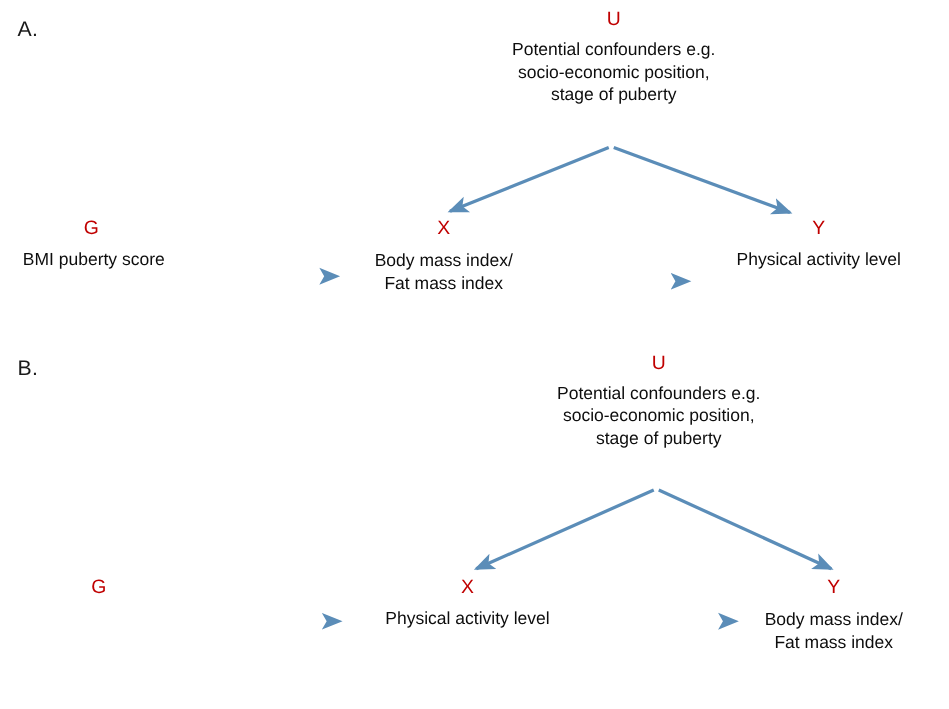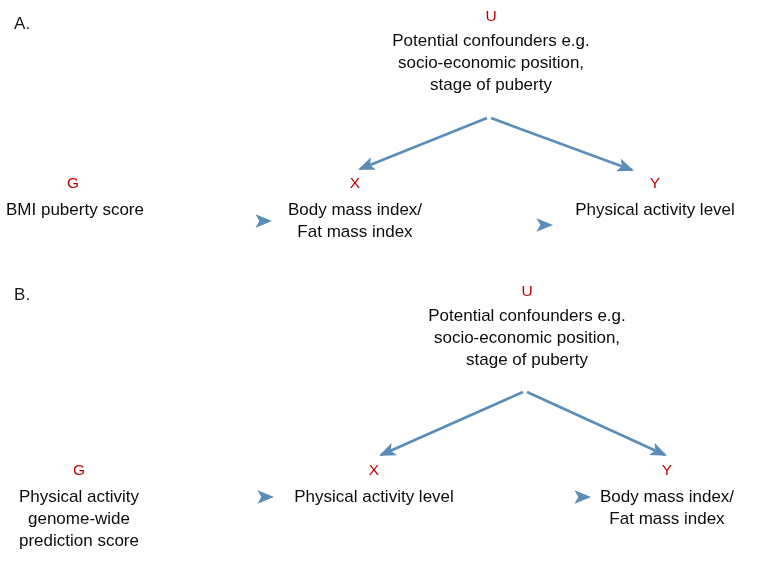--- a/index.html
+++ b/index.html
@@ -30,21 +30,21 @@
 
   .node-var {
     font-size: 15.5px;
     color: #C00000;
     text-align: center;
     white-space: nowrap;
     line-height: 1;
   }
 
   .node-label {
-    font-size: 17px;
+    font-size: 14px;
     color: #0d0d0d;
     text-align: center;
     line-height: 1.26;
     white-space: pre-line;
   }
 
   .node-label.multiline { line-height: 1.3; }
 
   svg.arrows {
     position: absolute;
@@ -125,23 +125,20 @@
 
   <div class="abs panel-letter" style="left:14px; top:285px;">B.</div>
 
   <div class="abs node-var" style="left:482px; top:283px; width:90px;">U</div>
 
   <div class="abs node-label multiline" style="left:387px; top:305px; width:280px;">Potential confounders e.g.
 socio-economic position,
 stage of puberty</div>
 
   <div class="abs node-var" style="left:34px; top:462px; width:90px;">G</div>
-  <div class="abs node-label multiline" style="left:0px; top:486px; width:158px;">Physical activity
-genome-wide
-prediction score</div>
 
   <div class="abs node-var" style="left:329px; top:462px; width:90px;">X</div>
   <div class="abs node-label" style="left:278px; top:486px; width:192px;">Physical activity level</div>
 
   <div class="abs node-var" style="left:622px; top:462px; width:90px;">Y</div>
   <div class="abs node-label multiline" style="left:585px; top:486px; width:164px;">Body mass index/
 Fat mass index</div>
 
 </div>
 

